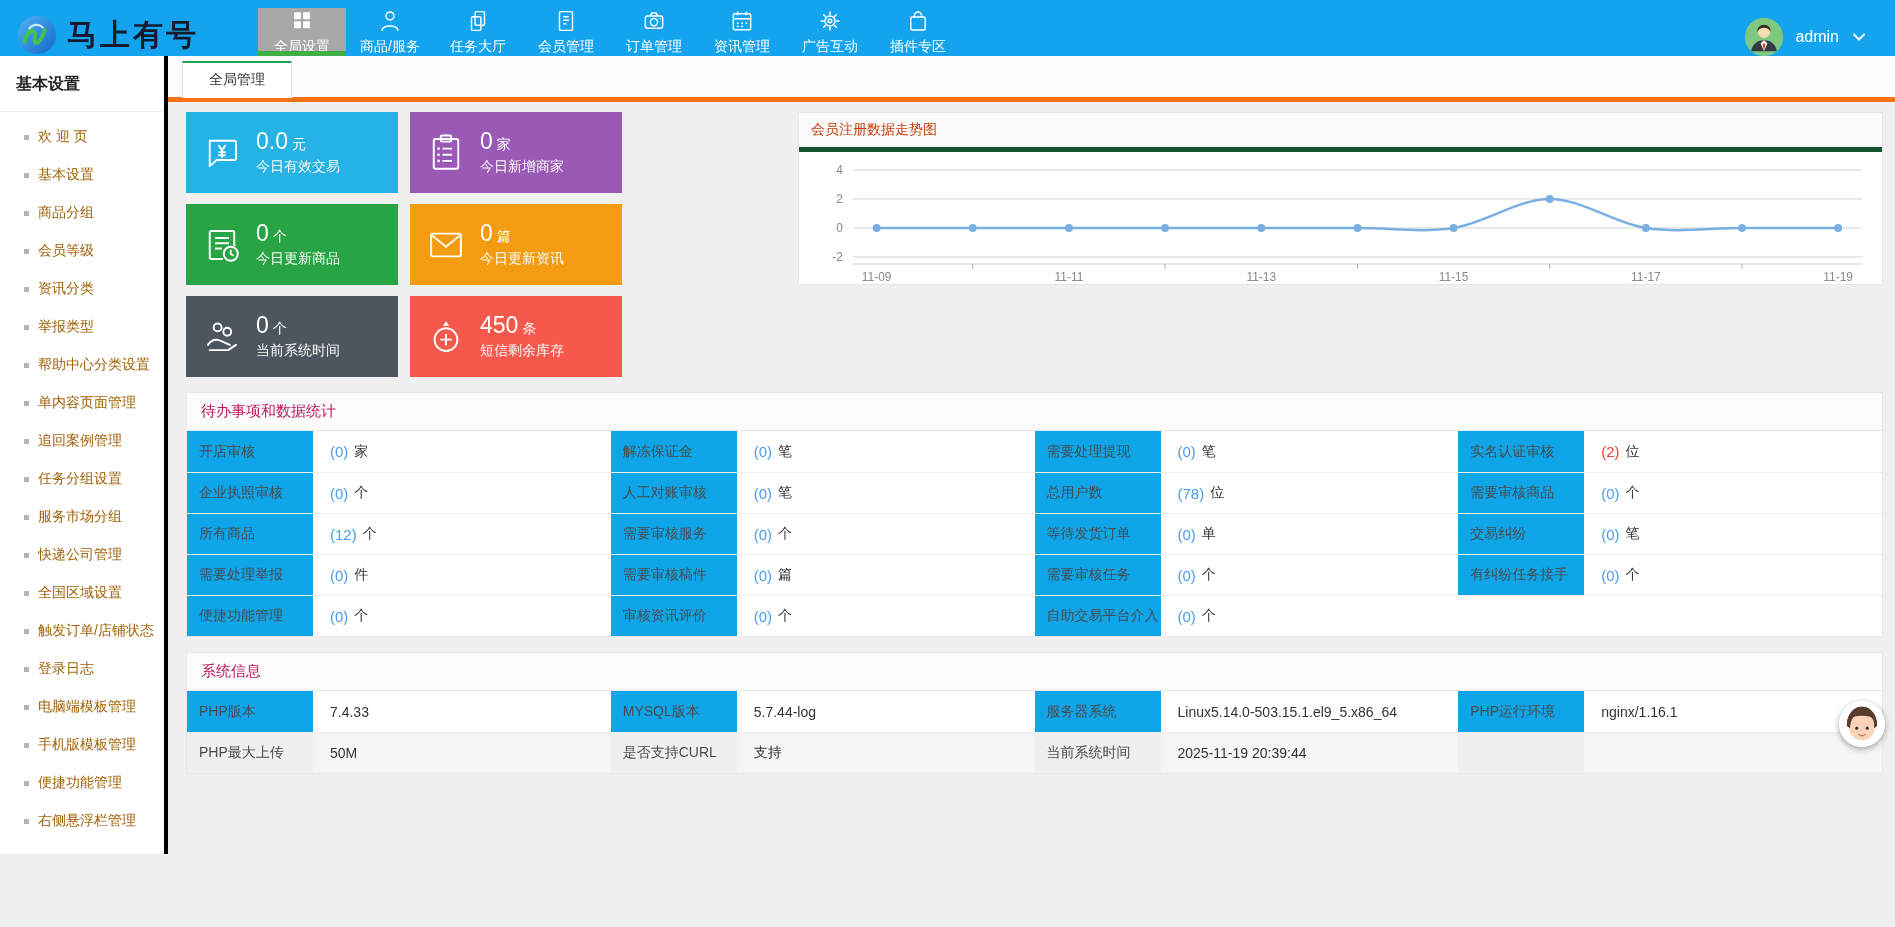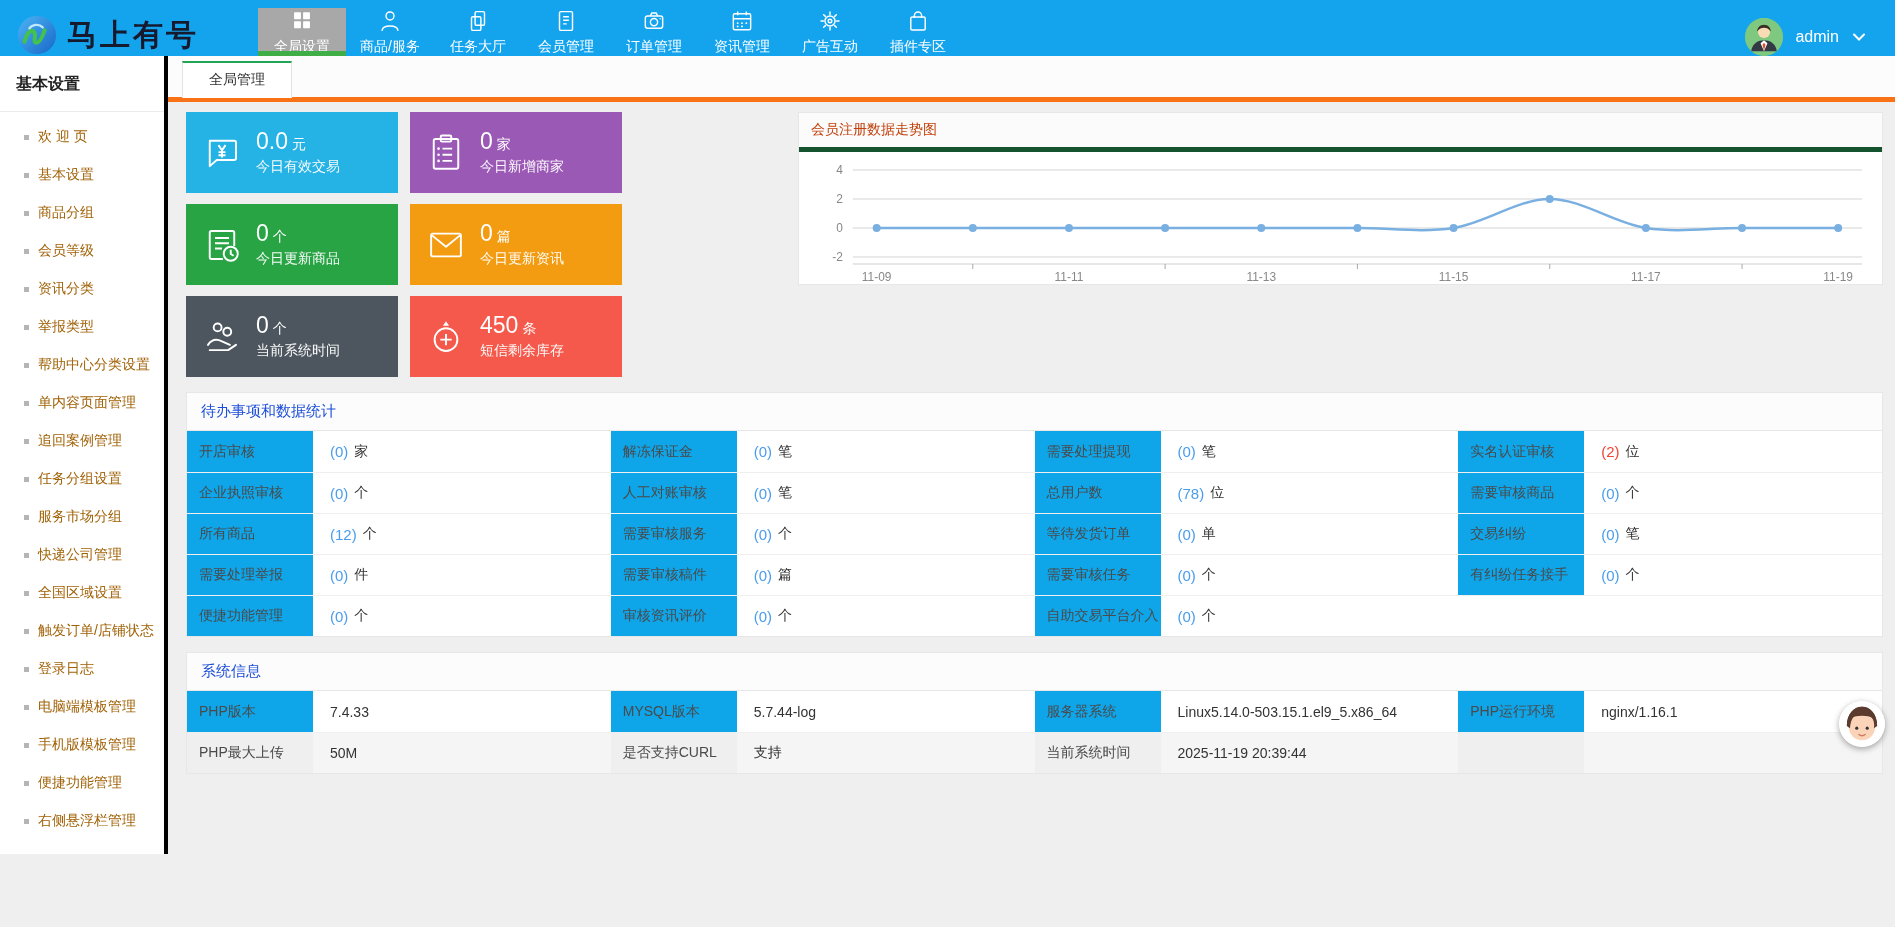--- a/index.html
+++ b/index.html
@@ -53,21 +53,21 @@
   .card-label { font-size:14px; margin-top:5px; opacity:.96; }
 
   .chart-panel { flex:1; background:#fff; border:1px solid #e7e7e7; height:173px; }
   .chart-head { padding:8px 12px; font-size:14px; color:#c2410c; background:#fbfbfb;
     border-bottom:5px solid #14532d; }
   .chart-body { padding:2px 4px 0 4px; }
   .chart-body svg { display:block; width:100%; height:132px; }
 
   
   .panel { background:#fff; border:1px solid #e7e7e7; margin-top:15px; }
-  .panel-head { padding:9px 14px; font-size:15px; color:#1d4ed8; background:#fcfcfc;
+  .panel-head { padding:9px 14px; font-size:15px; color:#be185d; background:#fcfcfc;
     border-bottom:1px solid #e7e7e7; }
   .grid8 { display:grid; grid-template-columns:repeat(4, 126px minmax(0,1fr)); }
   .cell { height:41px; display:flex; align-items:center; border-top:1px solid #efefef;
     font-size:14px; overflow:hidden; white-space:nowrap; }
   .cell.first { border-top:none; }
   .cell.label { background:#0ea5e9; color:#4a4a4a; padding-left:12px; }
   .cell.label.empty { background:#fff; }
   .cell.value { background:#fff; padding-left:17px; color:#333; }
   .cell .num { color:#4a9ded; font-size:15px; margin-right:6px; cursor:pointer; }
   .cell .num.red { color:#f44336; }

